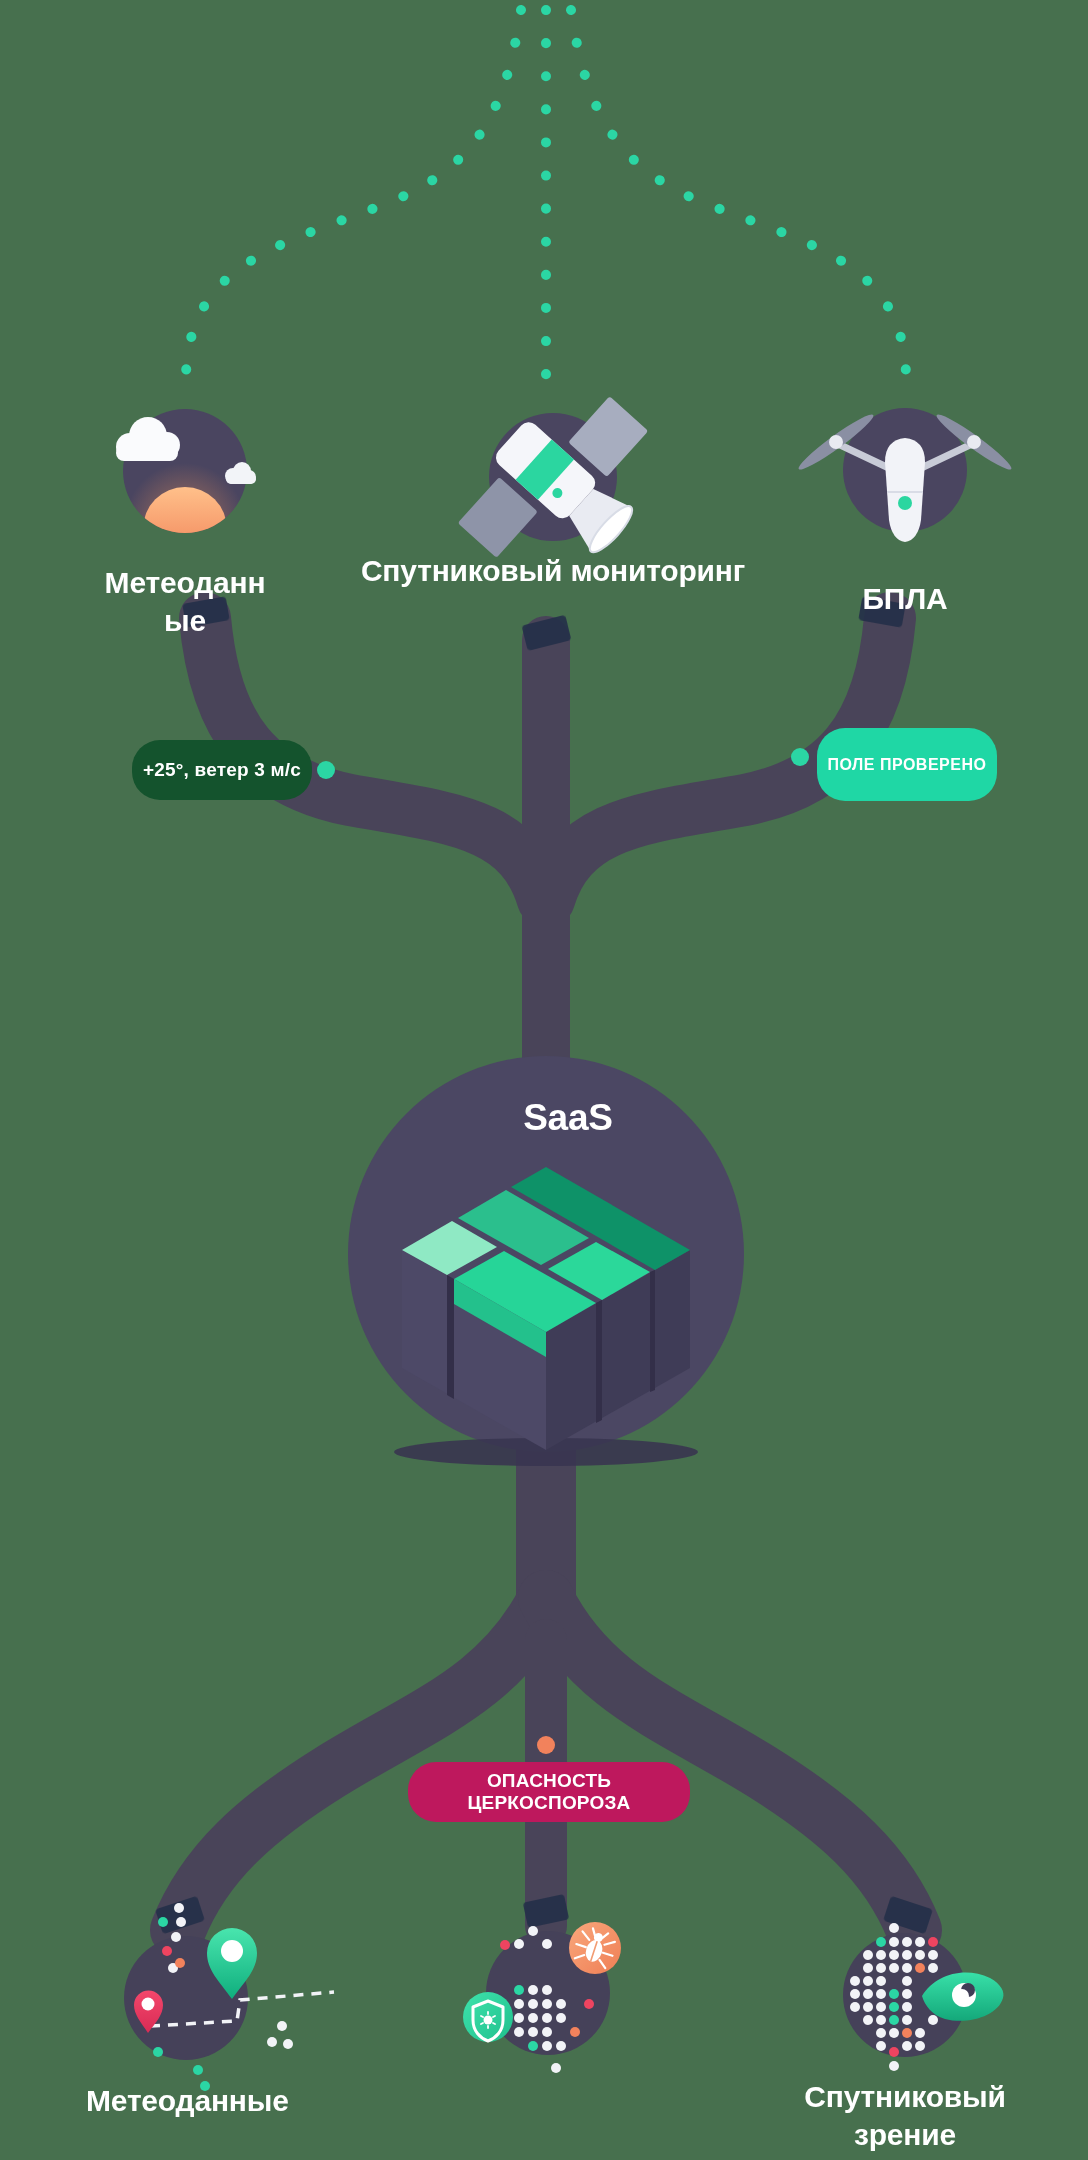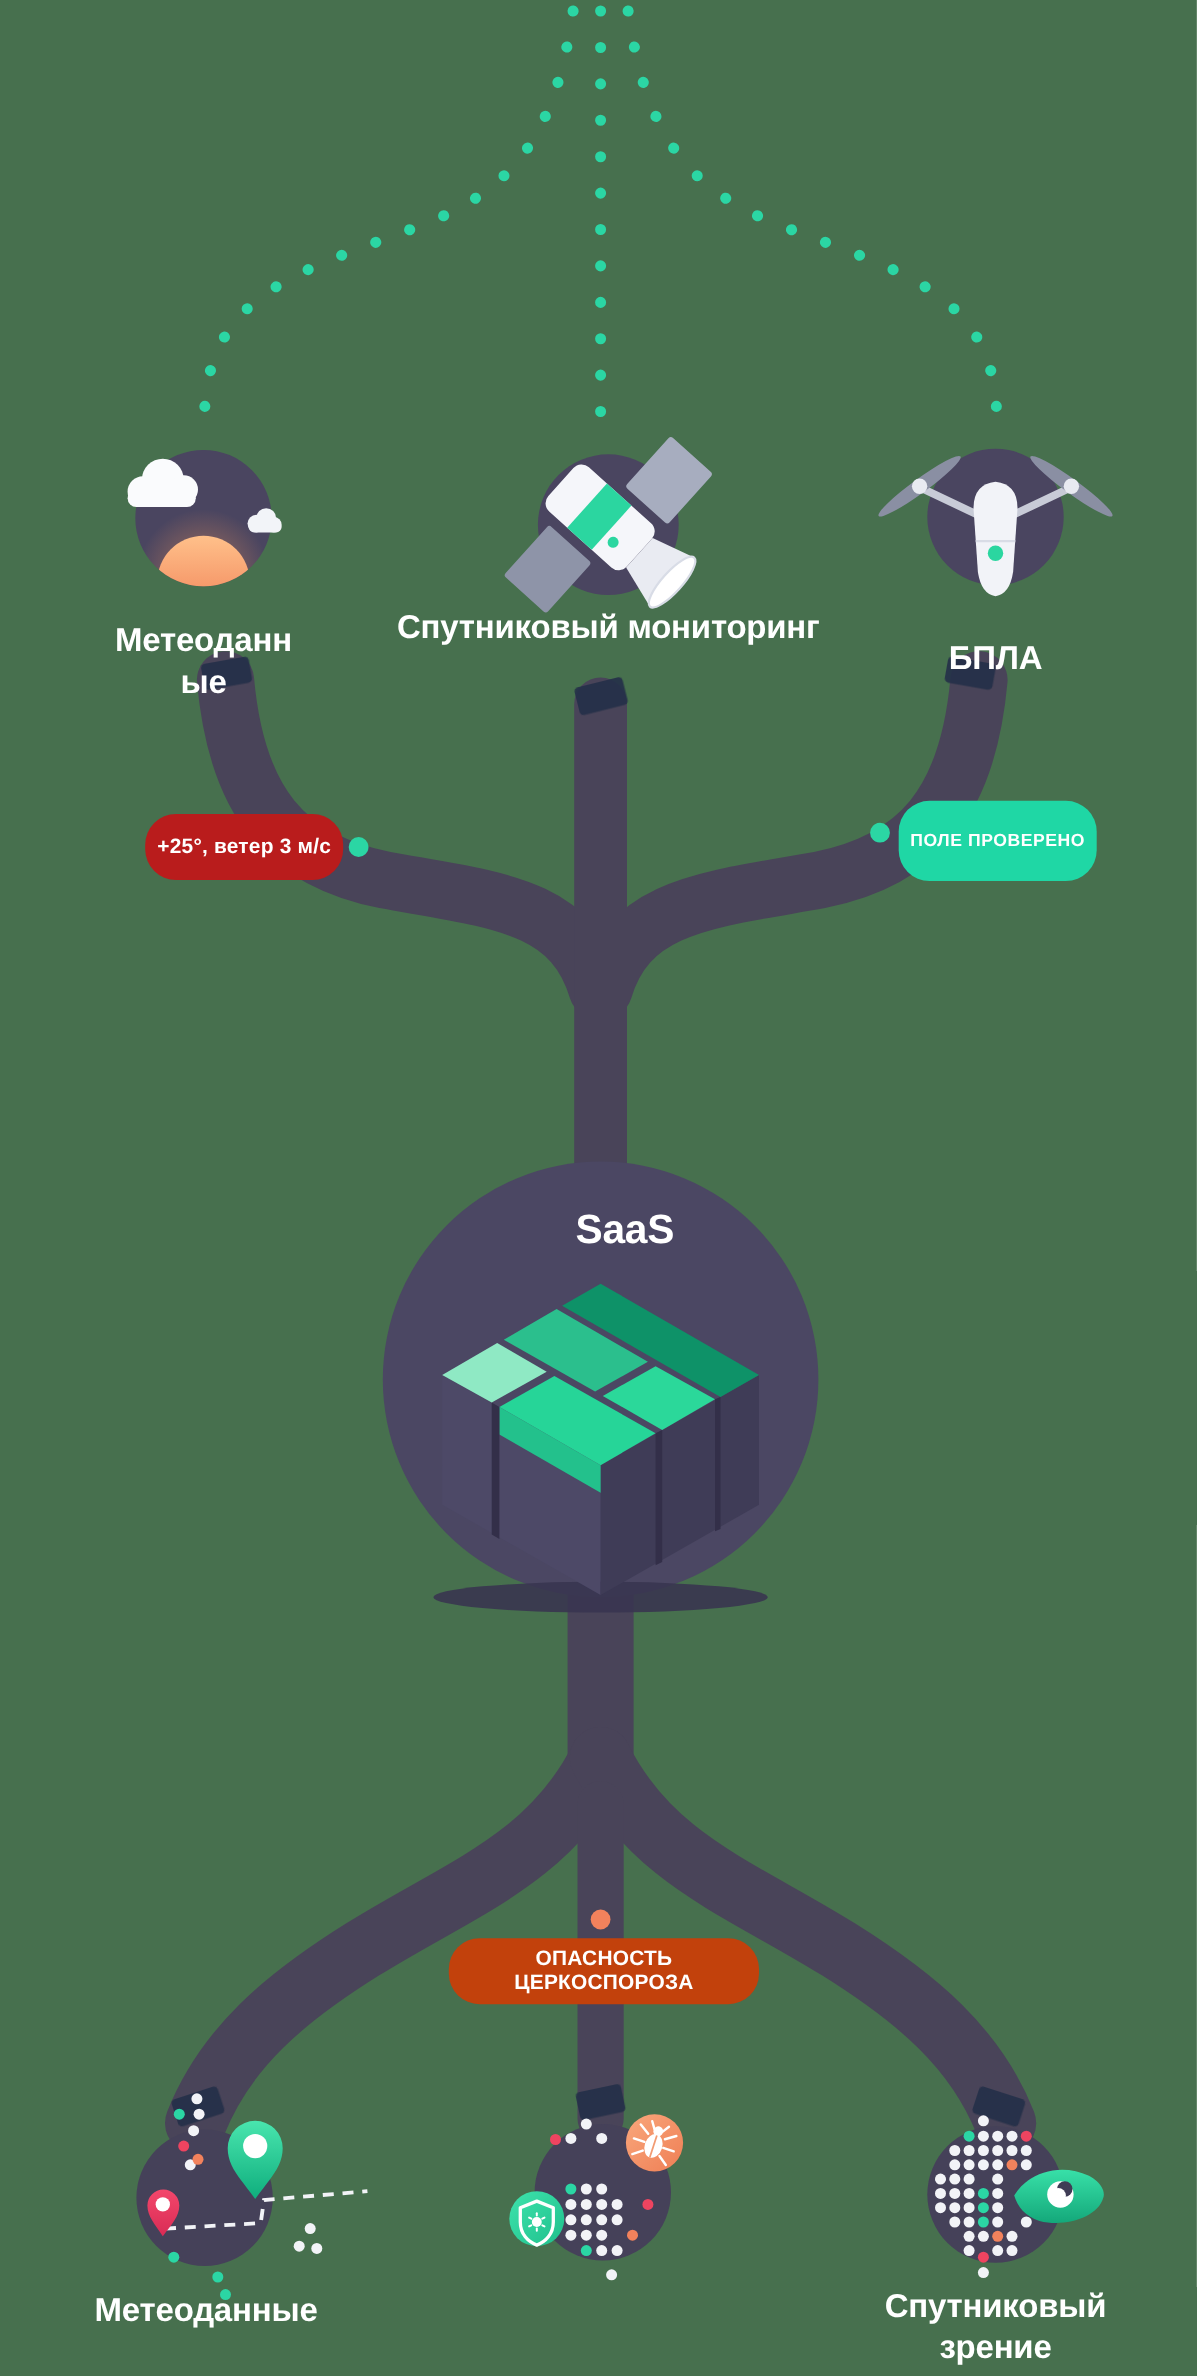--- a/index.html
+++ b/index.html
@@ -303,17 +303,17 @@
 
 <div class="lbl lbl-break" style="left:103px;top:552px;width:164px">Метеоданные</div>
 <div class="lbl lbl-nowrap" style="left:303px;top:552px;width:500px">Спутниковый мониторинг</div>
 <div class="lbl" style="left:830px;top:580px;width:150px">БПЛА</div>
 
 <div class="lbl lbl-hub" style="left:488px;top:1098px;width:160px">SaaS</div>
 
 <div class="lbl" style="left:86px;top:2082px;width:200px">Метеоданные</div>
 <div class="lbl" style="left:770px;top:2078px;width:270px">Спутниковый зрение</div>
 
-<div class="badge badge-md" style="left: 132px; top: 740px; width: 180px; height: 60px; background-color: #b91c1c;">+25°, ветер 3 м/с</div>
+<div class="badge badge-md" style="left: 132px; top: 740px; width: 180px; height: 60px; background-color: #14532d;">+25°, ветер 3 м/с</div>
 <div class="badge badge-sm" style="left: 817px; top: 728px; width: 180px; height: 73px; background-color: rgb(31, 215, 165);">ПОЛЕ ПРОВЕРЕНО</div>
-<div class="badge badge-md" style="left: 408px; top: 1762px; width: 282px; height: 60px; background-color: #c2410c;">ОПАСНОСТЬ ЦЕРКОСПОРОЗА</div>
+<div class="badge badge-md" style="left: 408px; top: 1762px; width: 282px; height: 60px; background-color: #be185d;">ОПАСНОСТЬ ЦЕРКОСПОРОЗА</div>
 
 </div>
 
 </body></html>

